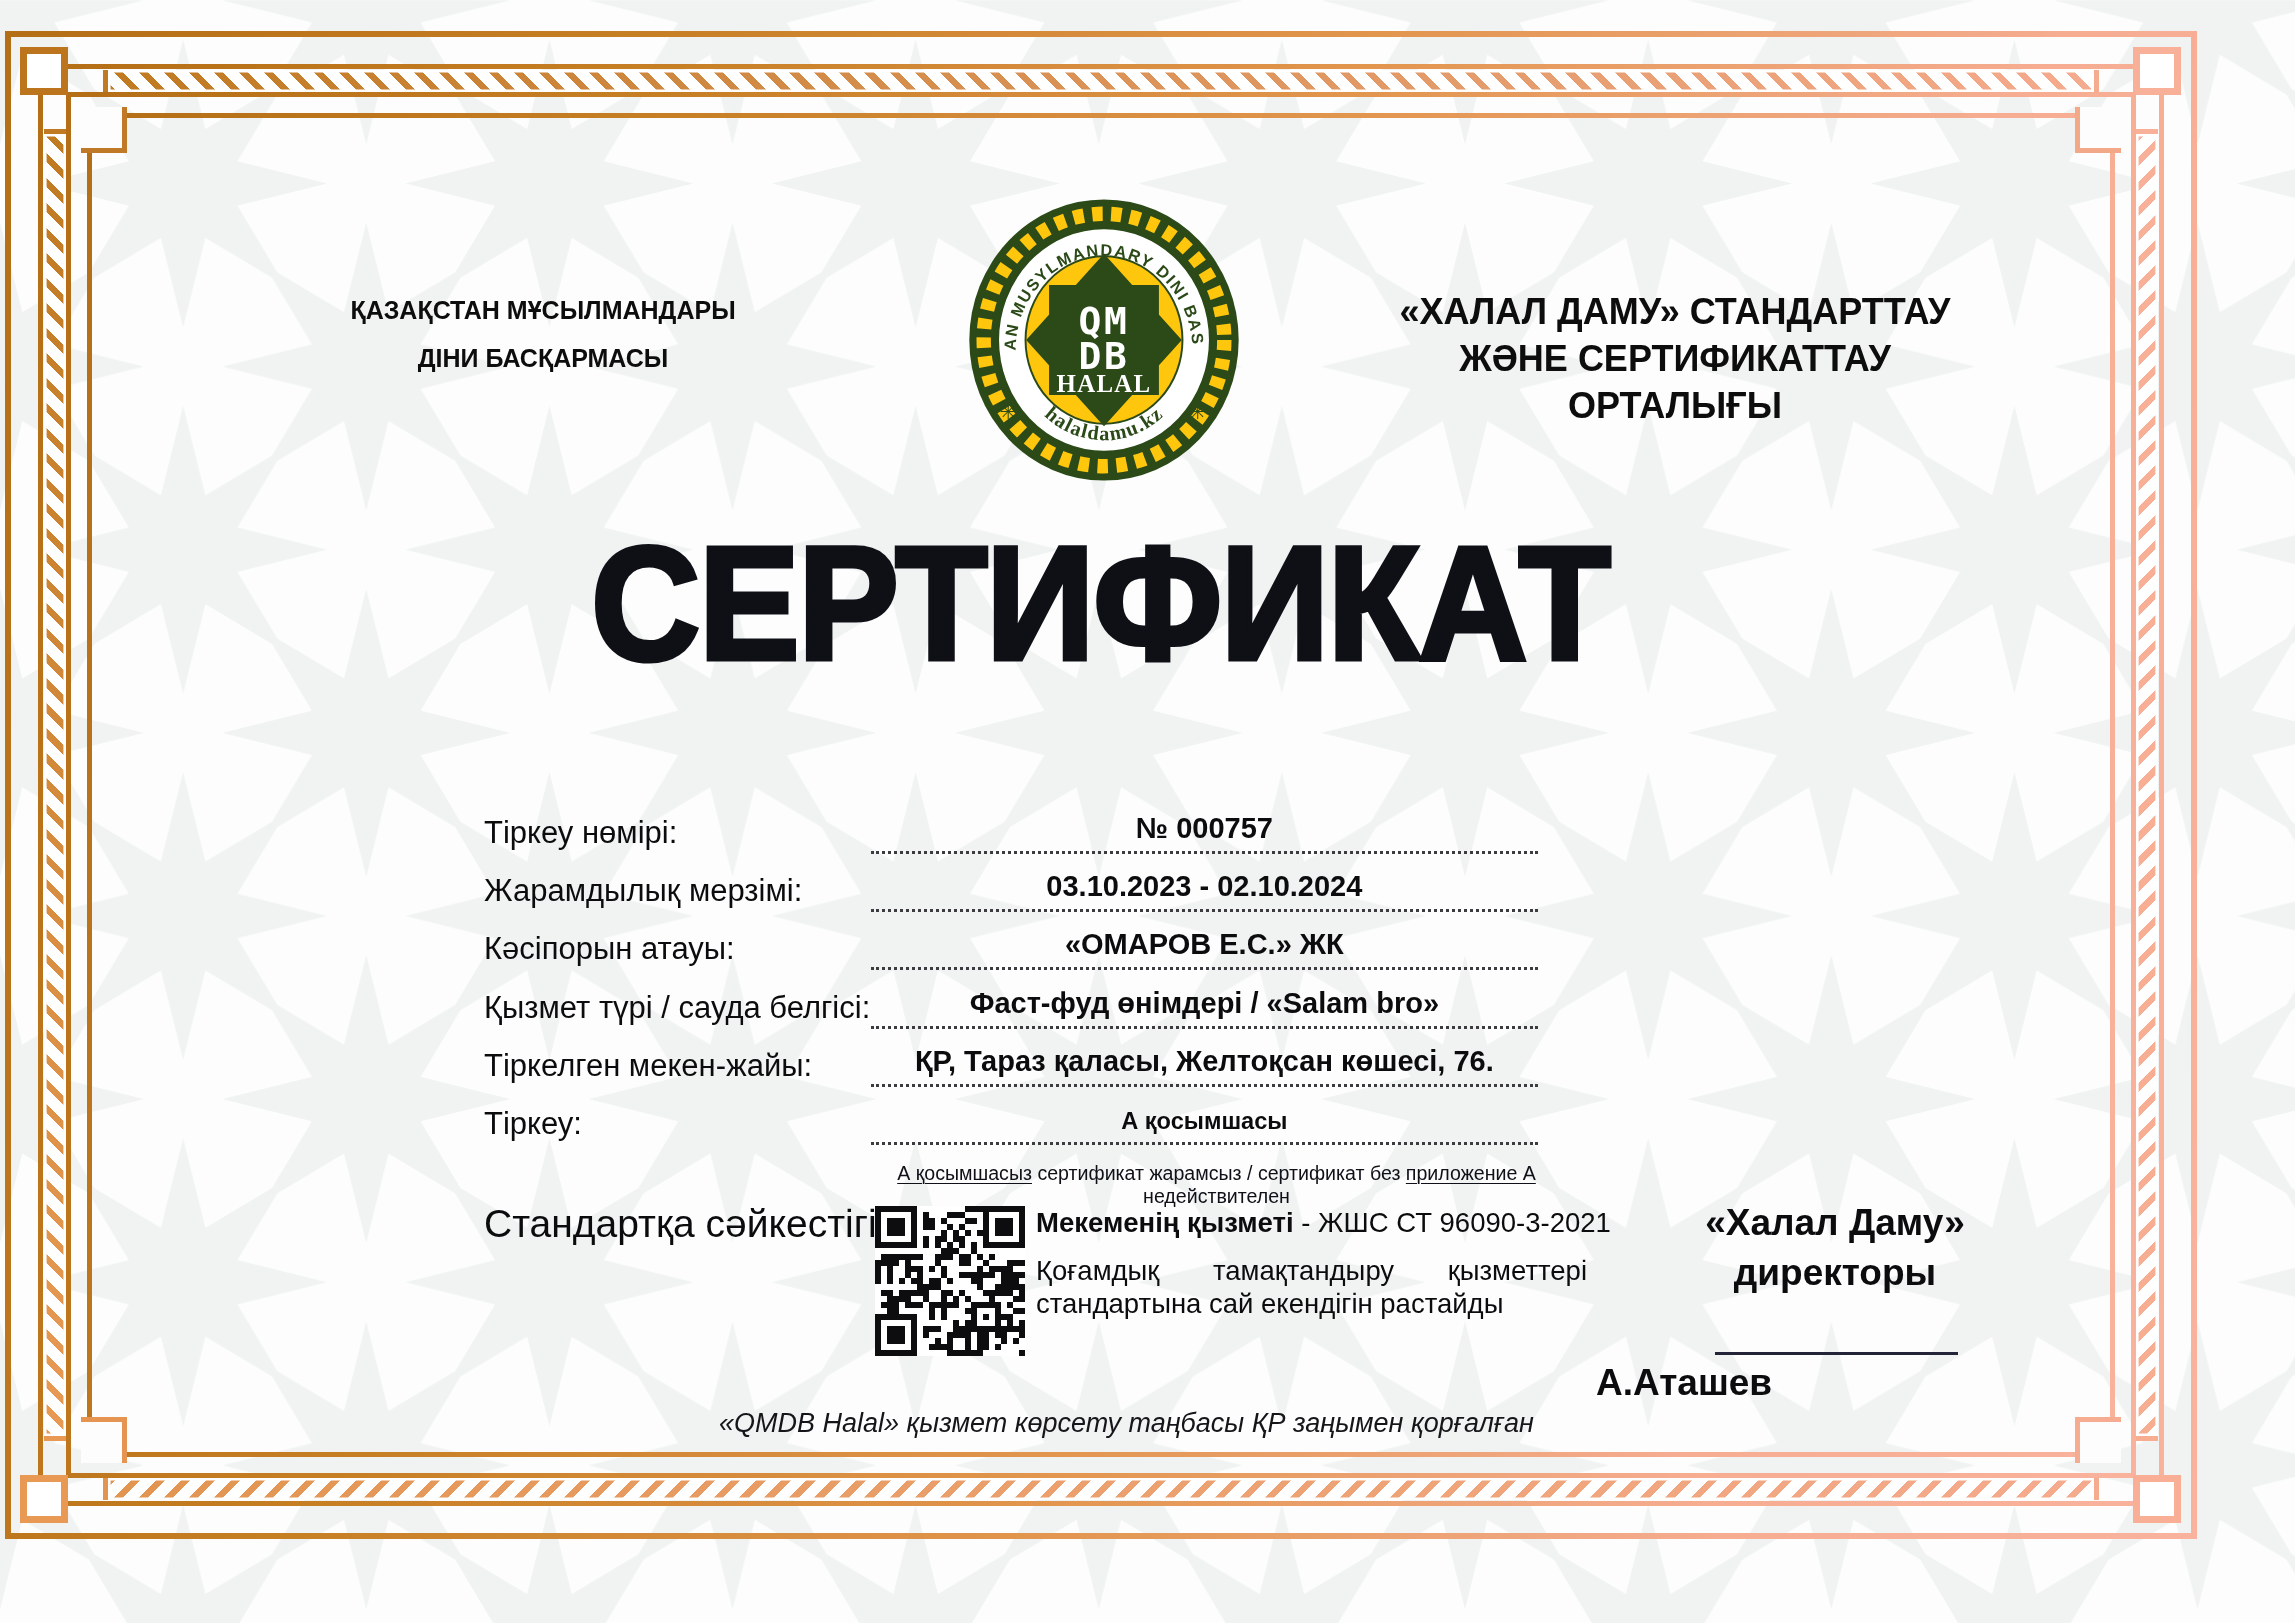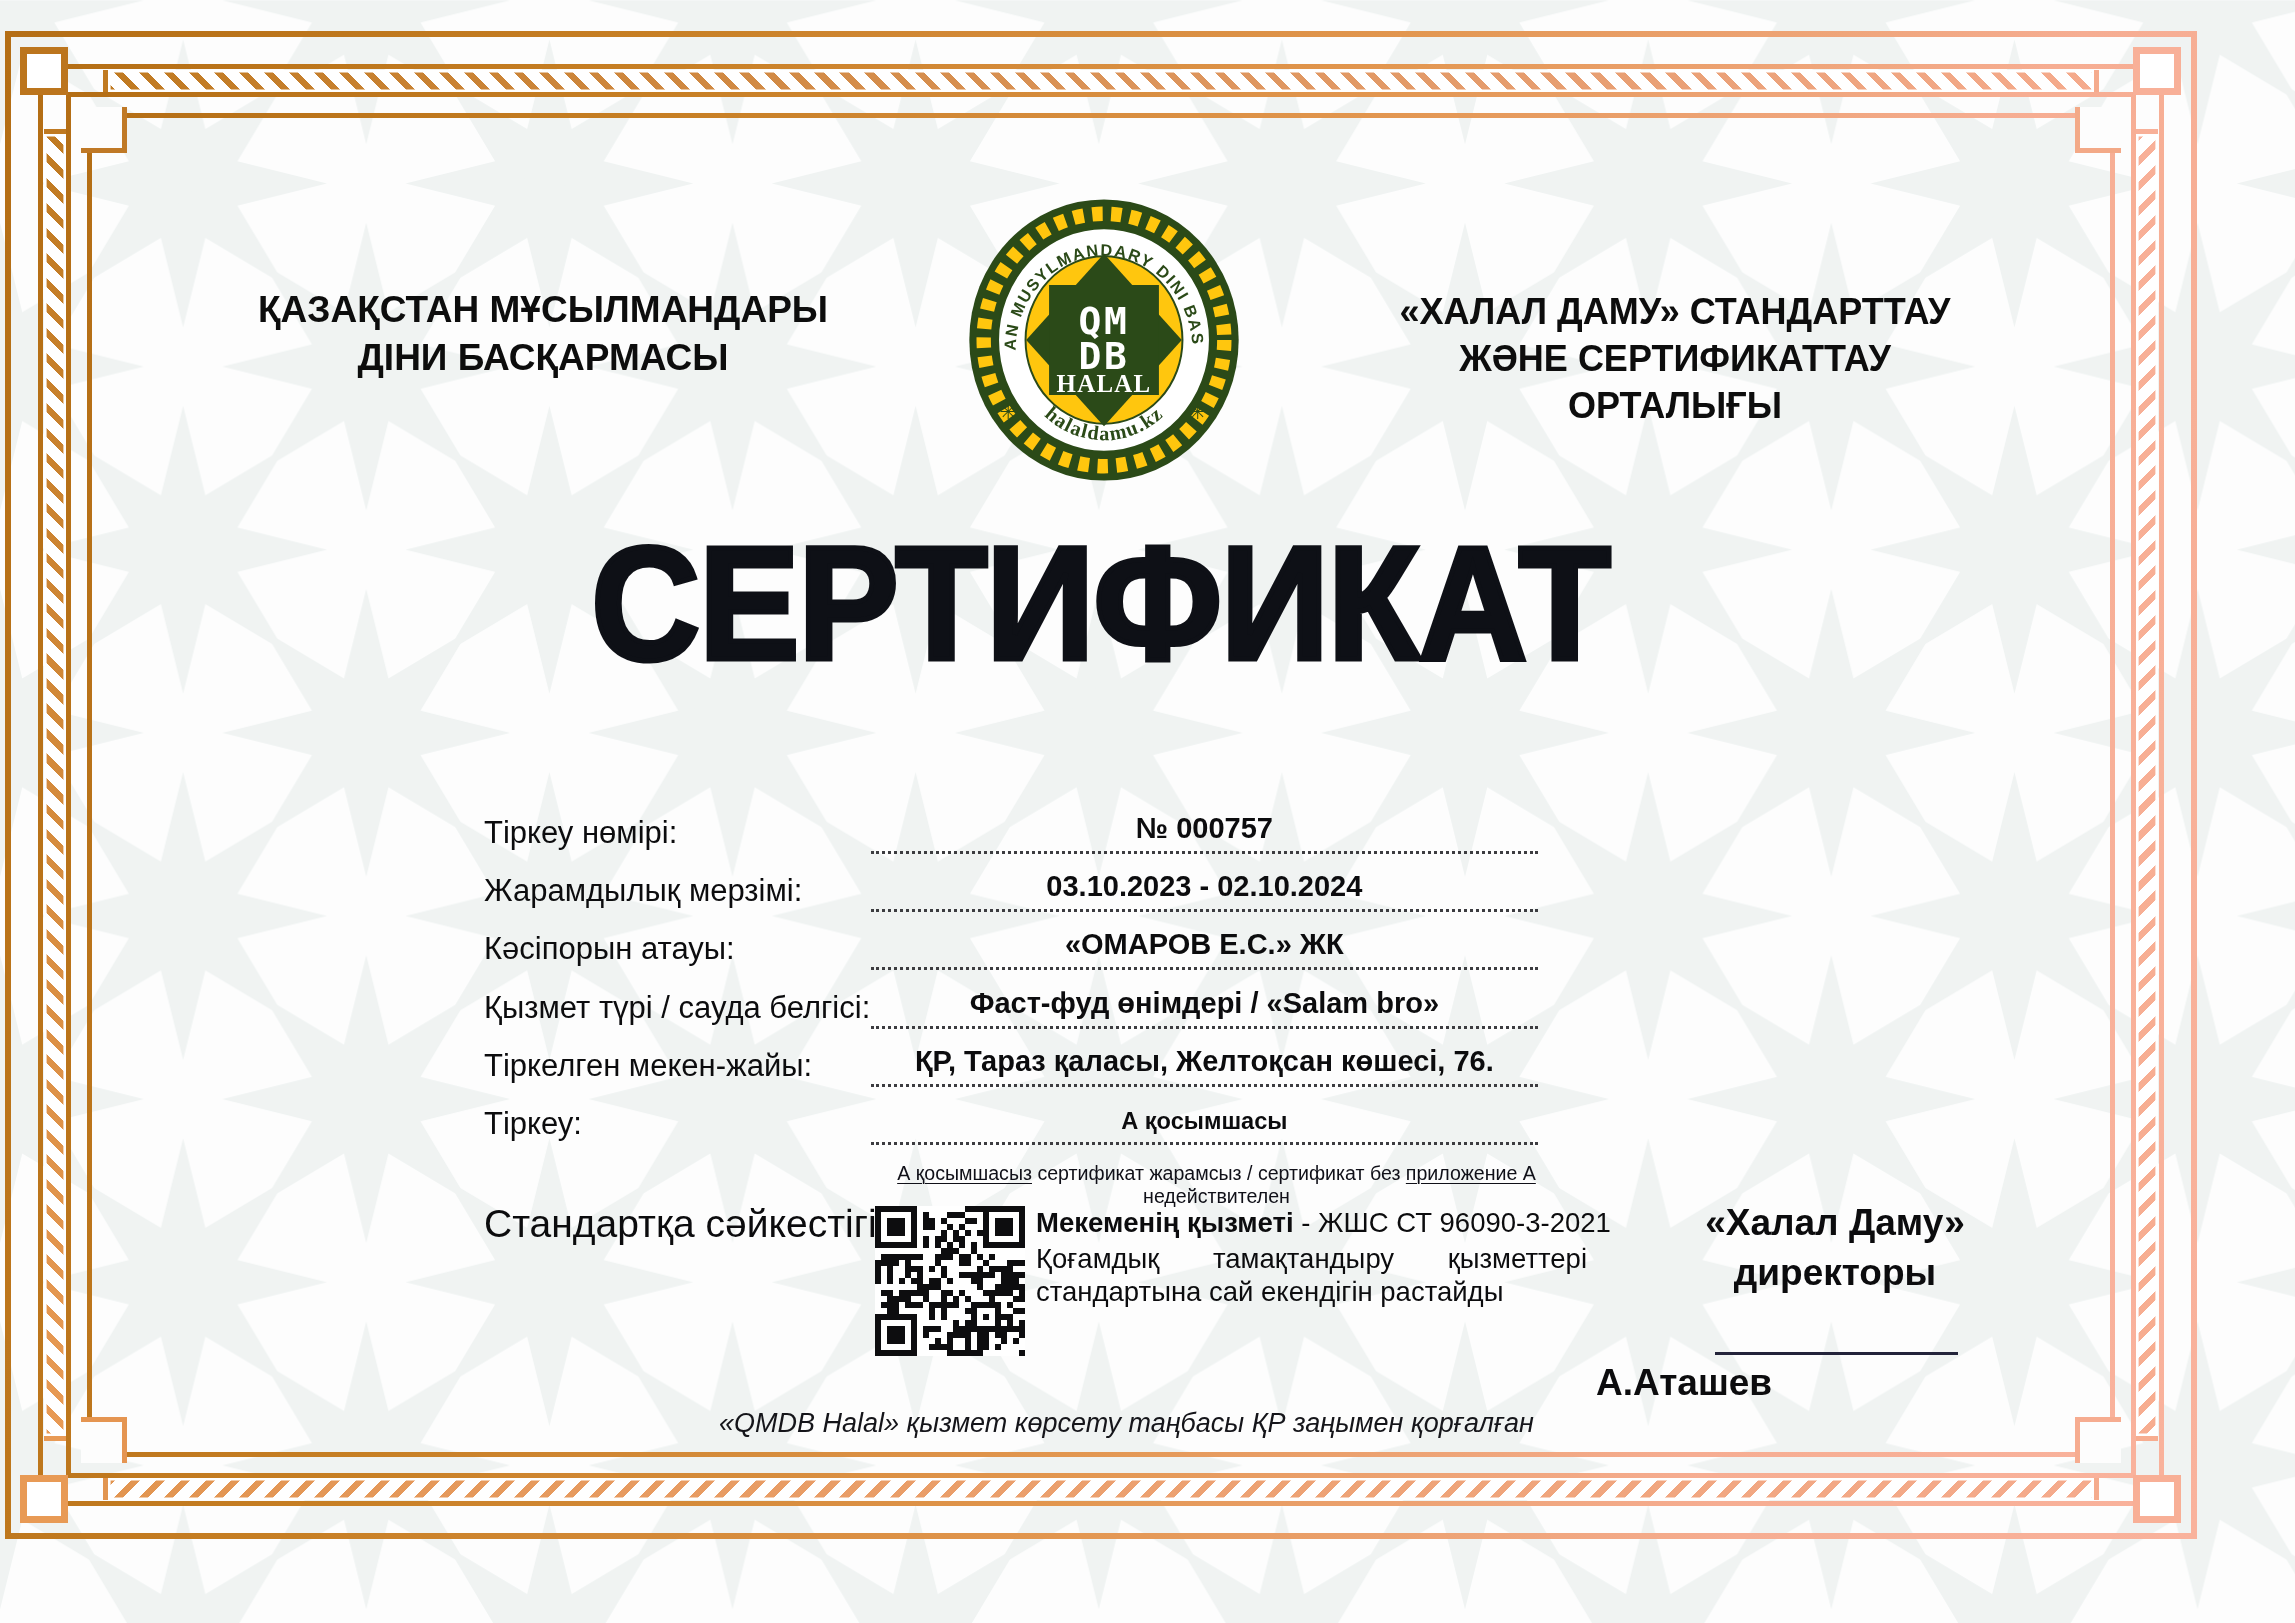--- a/index.html
+++ b/index.html
@@ -41,42 +41,42 @@
   .f-inner{inset:82px;border:5.9px solid;border-image:var(--grad) 1;z-index:1;}
   .st{width:46px;height:46px;background:#fdfdfd;z-index:2;}
   .st-tl{left:76px;top:76px;border-right:5.9px solid #c07926;border-bottom:5.9px solid #c07926;}
   .st-tr{right:76px;top:76px;border-left:5.9px solid #f3a987;border-bottom:5.9px solid #f3a987;}
   .st-bl{left:76px;bottom:76px;border-right:5.9px solid #e59551;border-top:5.9px solid #e59551;}
   .st-br{right:76px;bottom:76px;border-left:5.9px solid #f6ac90;border-top:5.9px solid #f6ac90;}
 
   
   .abs{position:absolute;z-index:3;}
   .org{font-weight:700;color:#0d0d0d;text-align:center;}
-  .org-left{left:216px;top:286px;width:654px;font-size:37px;line-height:48px;}
+  .org-left{left:216px;top:286px;width:654px;font-size:25px;line-height:48px;}
   .org-right{left:1348px;top:288px;width:654px;font-size:36px;line-height:47px;}
 
   .title{left:4.6px;top:522px;width:2192px;text-align:center;line-height:1;}
   .title span{display:inline-block;font-size:162px;font-weight:700;letter-spacing:-1.3px;
     color:var(--ink);-webkit-text-stroke:5.2px var(--ink);transform:scaleX(.93);transform-origin:center;}
 
   .row{position:absolute;left:484px;width:1055px;height:71px;z-index:3;}
   .row-label{position:absolute;left:0;bottom:2.6px;font-size:31px;color:#0c0c0e;white-space:nowrap;}
   .row-value{position:absolute;left:387px;right:1.3px;bottom:9.2px;text-align:center;font-size:29px;font-weight:700;color:#0c0c0e;white-space:nowrap;}
   .dots{position:absolute;left:387px;right:1.3px;bottom:0;height:0;border-bottom:3.3px dotted #3c3c40;}
   .row--plain .row-value{font-weight:700;font-size:23.6px;bottom:10.5px;}
 
   .note{left:870px;top:1162px;width:693px;text-align:center;font-size:19.6px;color:#101018;}
   .note u{text-underline-offset:3.3px;text-decoration-thickness:1.3px;}
 
   .std-label{left:484px;top:1202px;font-size:39px;color:#0c0c0e;}
   .qr{left:875px;top:1206px;width:150px;height:150px;background:#fff;}
   .qr-text{left:1036px;top:1207px;width:551px;color:#0c0c0e;}
   .qr-line1{font-size:27.5px;white-space:nowrap;}
   .qr-line1 b{font-weight:700;}
-  .qr-body{margin-top:3px;font-size:27.5px;line-height:33px;text-align:justify;}
+  .qr-body{margin-top:15px;font-size:27.5px;line-height:33px;text-align:justify;}
 
   .sig-org{left:1596px;top:1198px;width:478px;text-align:center;font-size:37px;line-height:50px;font-weight:700;color:#0c0c0e;}
   .sig-line{left:1715px;top:1352px;width:243px;height:2.6px;background:#23233a;}
   .sig-name{left:1596px;top:1362px;width:478px;text-align:left;font-size:37px;font-weight:700;color:#0c0c0e;}
 
   .footer{left:708px;top:1408px;width:837px;text-align:center;font-size:27px;font-style:italic;color:#15151a;}
 </style>
 </head>
 <body>
 

